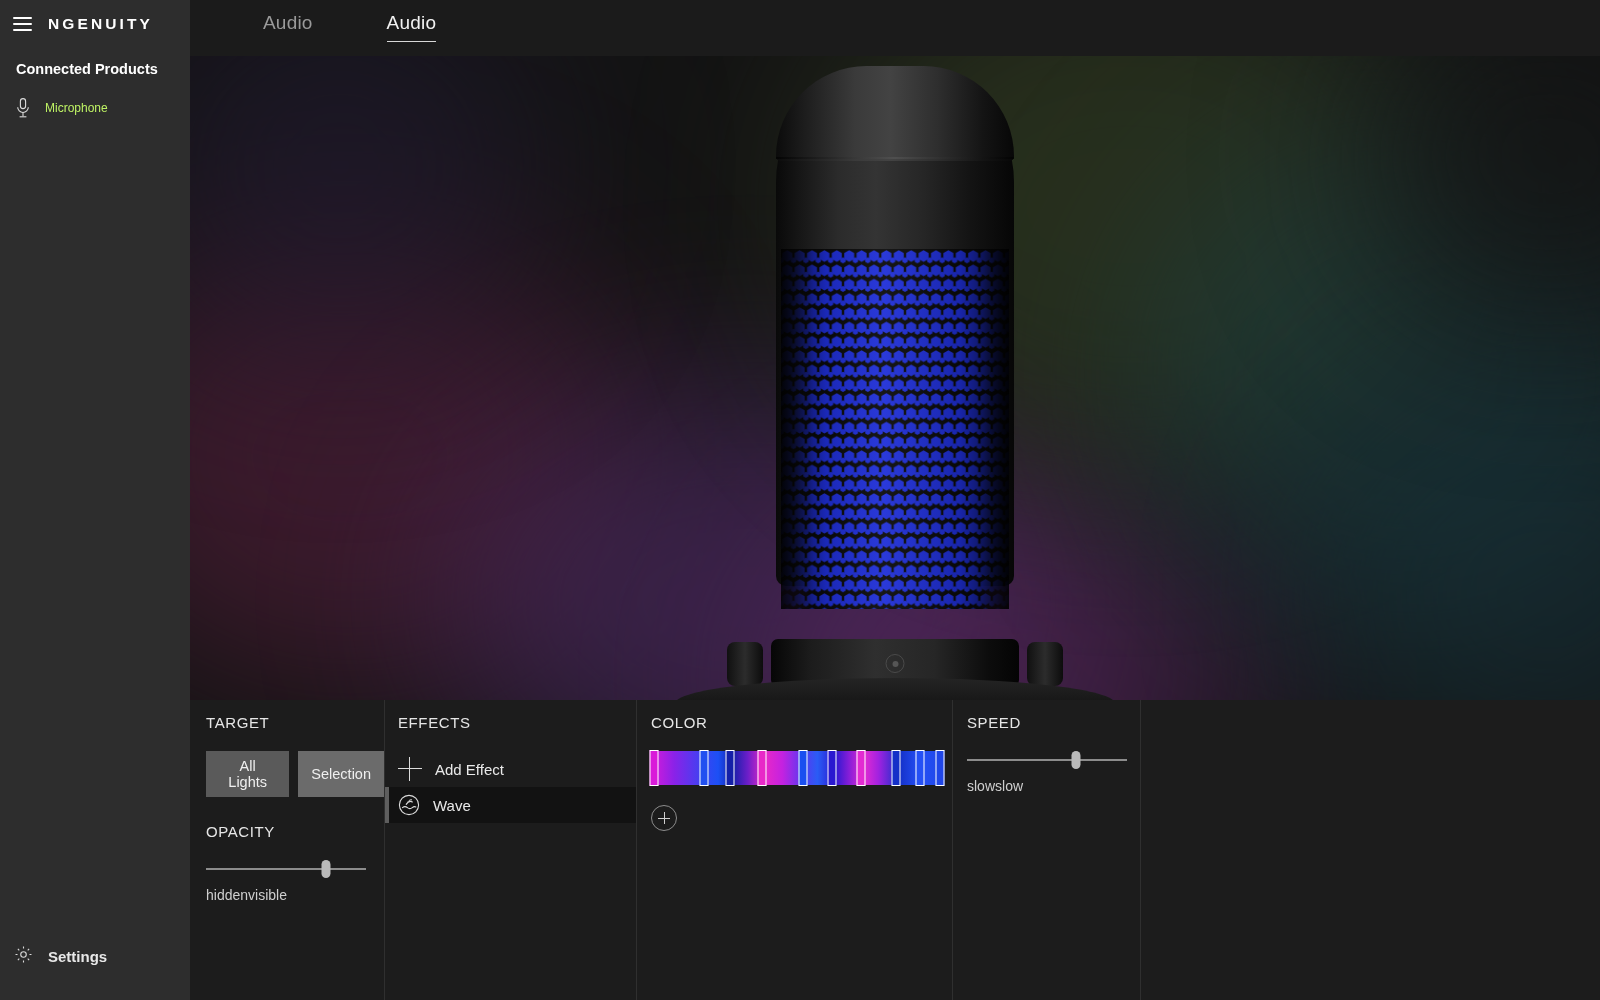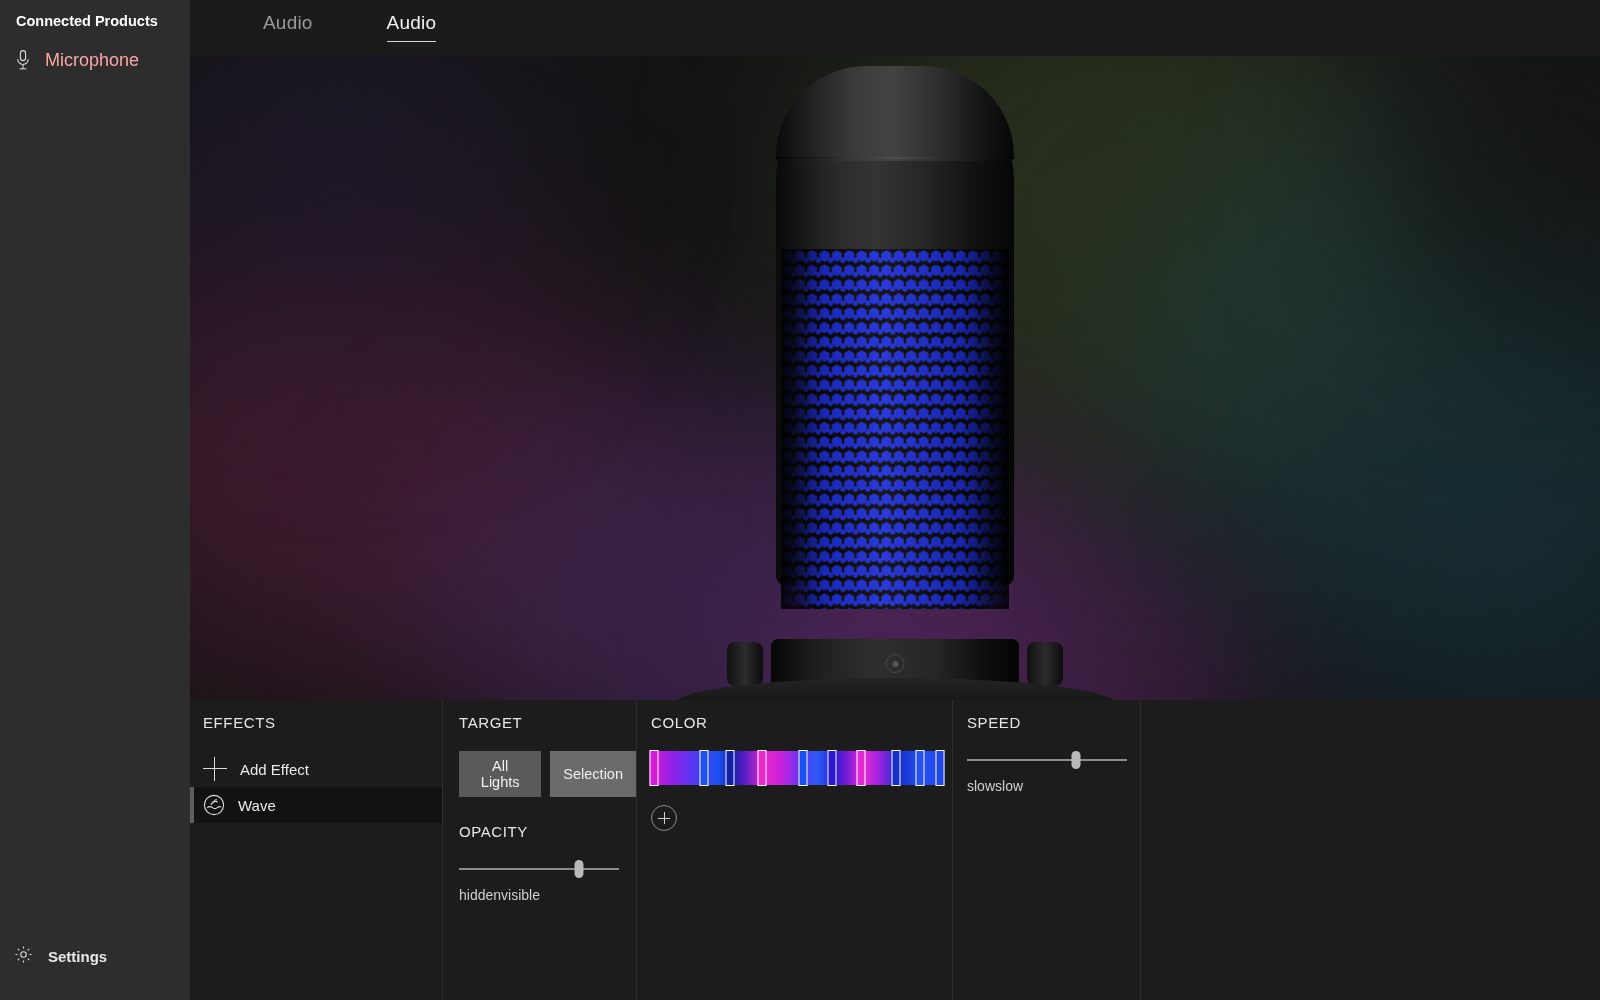--- a/index.html
+++ b/index.html
@@ -26,21 +26,21 @@
     color:#ffffff; font-size:15.5px; font-weight:700; letter-spacing:3.1px;
   }
   .section-title {
     color:#ffffff; font-size:14.5px; font-weight:700;
     padding:0 0 0 16px; margin-top:13px;
   }
   .nav-item {
     display:flex; align-items:center; gap:14px;
     height:38px; padding-left:15px; margin-top:12px; cursor:pointer;
   }
-  .nav-item .label { color:#fca5a5; font-size:18px; }
+  .nav-item .label { color:#bef264; font-size:12px; }
   .mic-icon { width:16px; height:22px; position:relative; flex:0 0 16px; }
   .settings-row {
     position:absolute; bottom:32px; left:0; right:0;
     display:flex; align-items:center; gap:15px; padding-left:14px; cursor:pointer;font-weight:bold;
   }
   .settings-row .label { color:#e8e8e8; font-size:15px; }
 
   
   .right { position:relative; width:1410px; height:1000px; background:#121212; }
 
@@ -200,20 +200,28 @@
   .add-color::before { left:6px; right:6px; top:11.5px; height:1.3px; }
   .add-color::after { top:6px; bottom:6px; left:11.5px; width:1.3px; }
 </style>
 </head>
 <body>
 
 <div class="app">
 
   <aside class="sidebar">
 
+    <div class="brand-row">
+      <div class="hamburger">
+        <span></span>
+          <span></span>
+          <span></span>
+      </div>
+      <div class="brand-text">NGENUITY</div>
+    </div>
 
     <div class="section-title">Connected Products</div>
 
     <div class="nav-item">
       <span class="mic-icon">
         <svg width="16" height="22" viewBox="0 0 16 22">
           <rect x="5.4" y="1.6" width="5.2" height="10" rx="2.6" fill="none" stroke="#dcdcdc" stroke-width="1.1"></rect>
           <path d="M2.7 10.2a5.3 5.3 0 0 0 10.6 0" fill="none" stroke="#dcdcdc" stroke-width="1.1"></path>
           <line x1="8" y1="15.5" x2="8" y2="19.2" stroke="#dcdcdc" stroke-width="1.1"></line>
           <line x1="4.6" y1="19.8" x2="11.4" y2="19.8" stroke="#dcdcdc" stroke-width="1.1"></line>
@@ -282,58 +290,58 @@
         <div class="knob left"></div>
         <div class="knob right"></div>
         <div class="collar"></div>
         <div class="mute-btn"></div>
         <div class="base"></div>
       </div>
     </div>
 
     <div class="panel">
 
+      <div class="col col-target">
+        <div class="col-head">TARGET</div>
+
+        <div class="seg-group">
+          <button class="seg-btn off">All Lights</button>
+          <button class="seg-btn on">Selection</button>
+        </div>
+
+        <div class="col-head second">OPACITY</div>
+
+        <div class="slider">
+          <div class="track"></div>
+          <div class="thumb" id="opacity-thumb" style="left: 75%;"></div>
+        </div>
+        <div class="slider-labels">
+          <span>hidden</span>
+          <span>visible</span>
+        </div>
+      </div>
+
       <div class="col col-effects">
         <div class="col-head">EFFECTS</div>
 
         <div class="eff-row">
           <span class="plus-glyph"></span>
           <span class="label">Add Effect</span>
         </div>
 
         <div class="eff-row selected">
           <span class="wave-icon">
             <svg width="22" height="22" viewBox="0 0 22 22">
               <circle cx="11" cy="11" r="9.6" fill="none" stroke="#dcdcdc" stroke-width="1.1"></circle>
               <path d="M4.5 13.6c1.6-1.3 3.3-1.3 4.9 0 1.6 1.3 3.3 1.3 4.9 0 1.2-1 2.4-1.2 3.5-.6" fill="none" stroke="#dcdcdc" stroke-width="1.1" stroke-linecap="round"></path>
               <path d="M8.2 10.4c1.6-2.6 4-3.6 6.2-2.4" fill="none" stroke="#dcdcdc" stroke-width="1.1" stroke-linecap="round"></path>
               <path d="M10.4 7.2c.9-1.2 2.1-1.7 3.2-1.4" fill="none" stroke="#dcdcdc" stroke-width="1" stroke-linecap="round"></path>
             </svg>
           </span>
           <span class="label">Wave</span>
-        </div>
-      </div>
-
-      <div class="col col-target">
-        <div class="col-head">TARGET</div>
-
-        <div class="seg-group">
-          <button class="seg-btn off">All Lights</button>
-          <button class="seg-btn on">Selection</button>
-        </div>
-
-        <div class="col-head second">OPACITY</div>
-
-        <div class="slider">
-          <div class="track"></div>
-          <div class="thumb" id="opacity-thumb" style="left: 75%;"></div>
-        </div>
-        <div class="slider-labels">
-          <span>hidden</span>
-          <span>visible</span>
         </div>
       </div>
 
       <div class="col col-color">
         <div class="col-head">COLOR</div>
         <div class="gradient-bar" id="gradient-bar" style="background: linear-gradient(90deg, rgb(217, 26, 217) 0%, rgb(138, 34, 232) 8%, rgb(58, 68, 242) 18%, rgb(28, 80, 245) 23%, rgb(20, 32, 168) 28%, rgb(106, 30, 200) 33%, rgb(232, 40, 200) 39%, rgb(196, 34, 224) 45%, rgb(90, 56, 240) 52%, rgb(42, 92, 245) 57%, rgb(42, 24, 208) 63%, rgb(138, 30, 216) 68%, rgb(227, 42, 210) 73%, rgb(160, 34, 224) 78%, rgb(20, 48, 200) 85%, rgb(37, 80, 245) 92%, rgb(32, 70, 232) 100%);">
             <div class="stop" style="left: 1%; background: rgb(217, 26, 217);"></div>
             <div class="stop" style="left: 18%; background: rgb(33, 80, 240);"></div>
             <div class="stop" style="left: 27%; background: rgb(20, 32, 168);"></div>
             <div class="stop" style="left: 38%; background: rgb(232, 40, 200);"></div>

